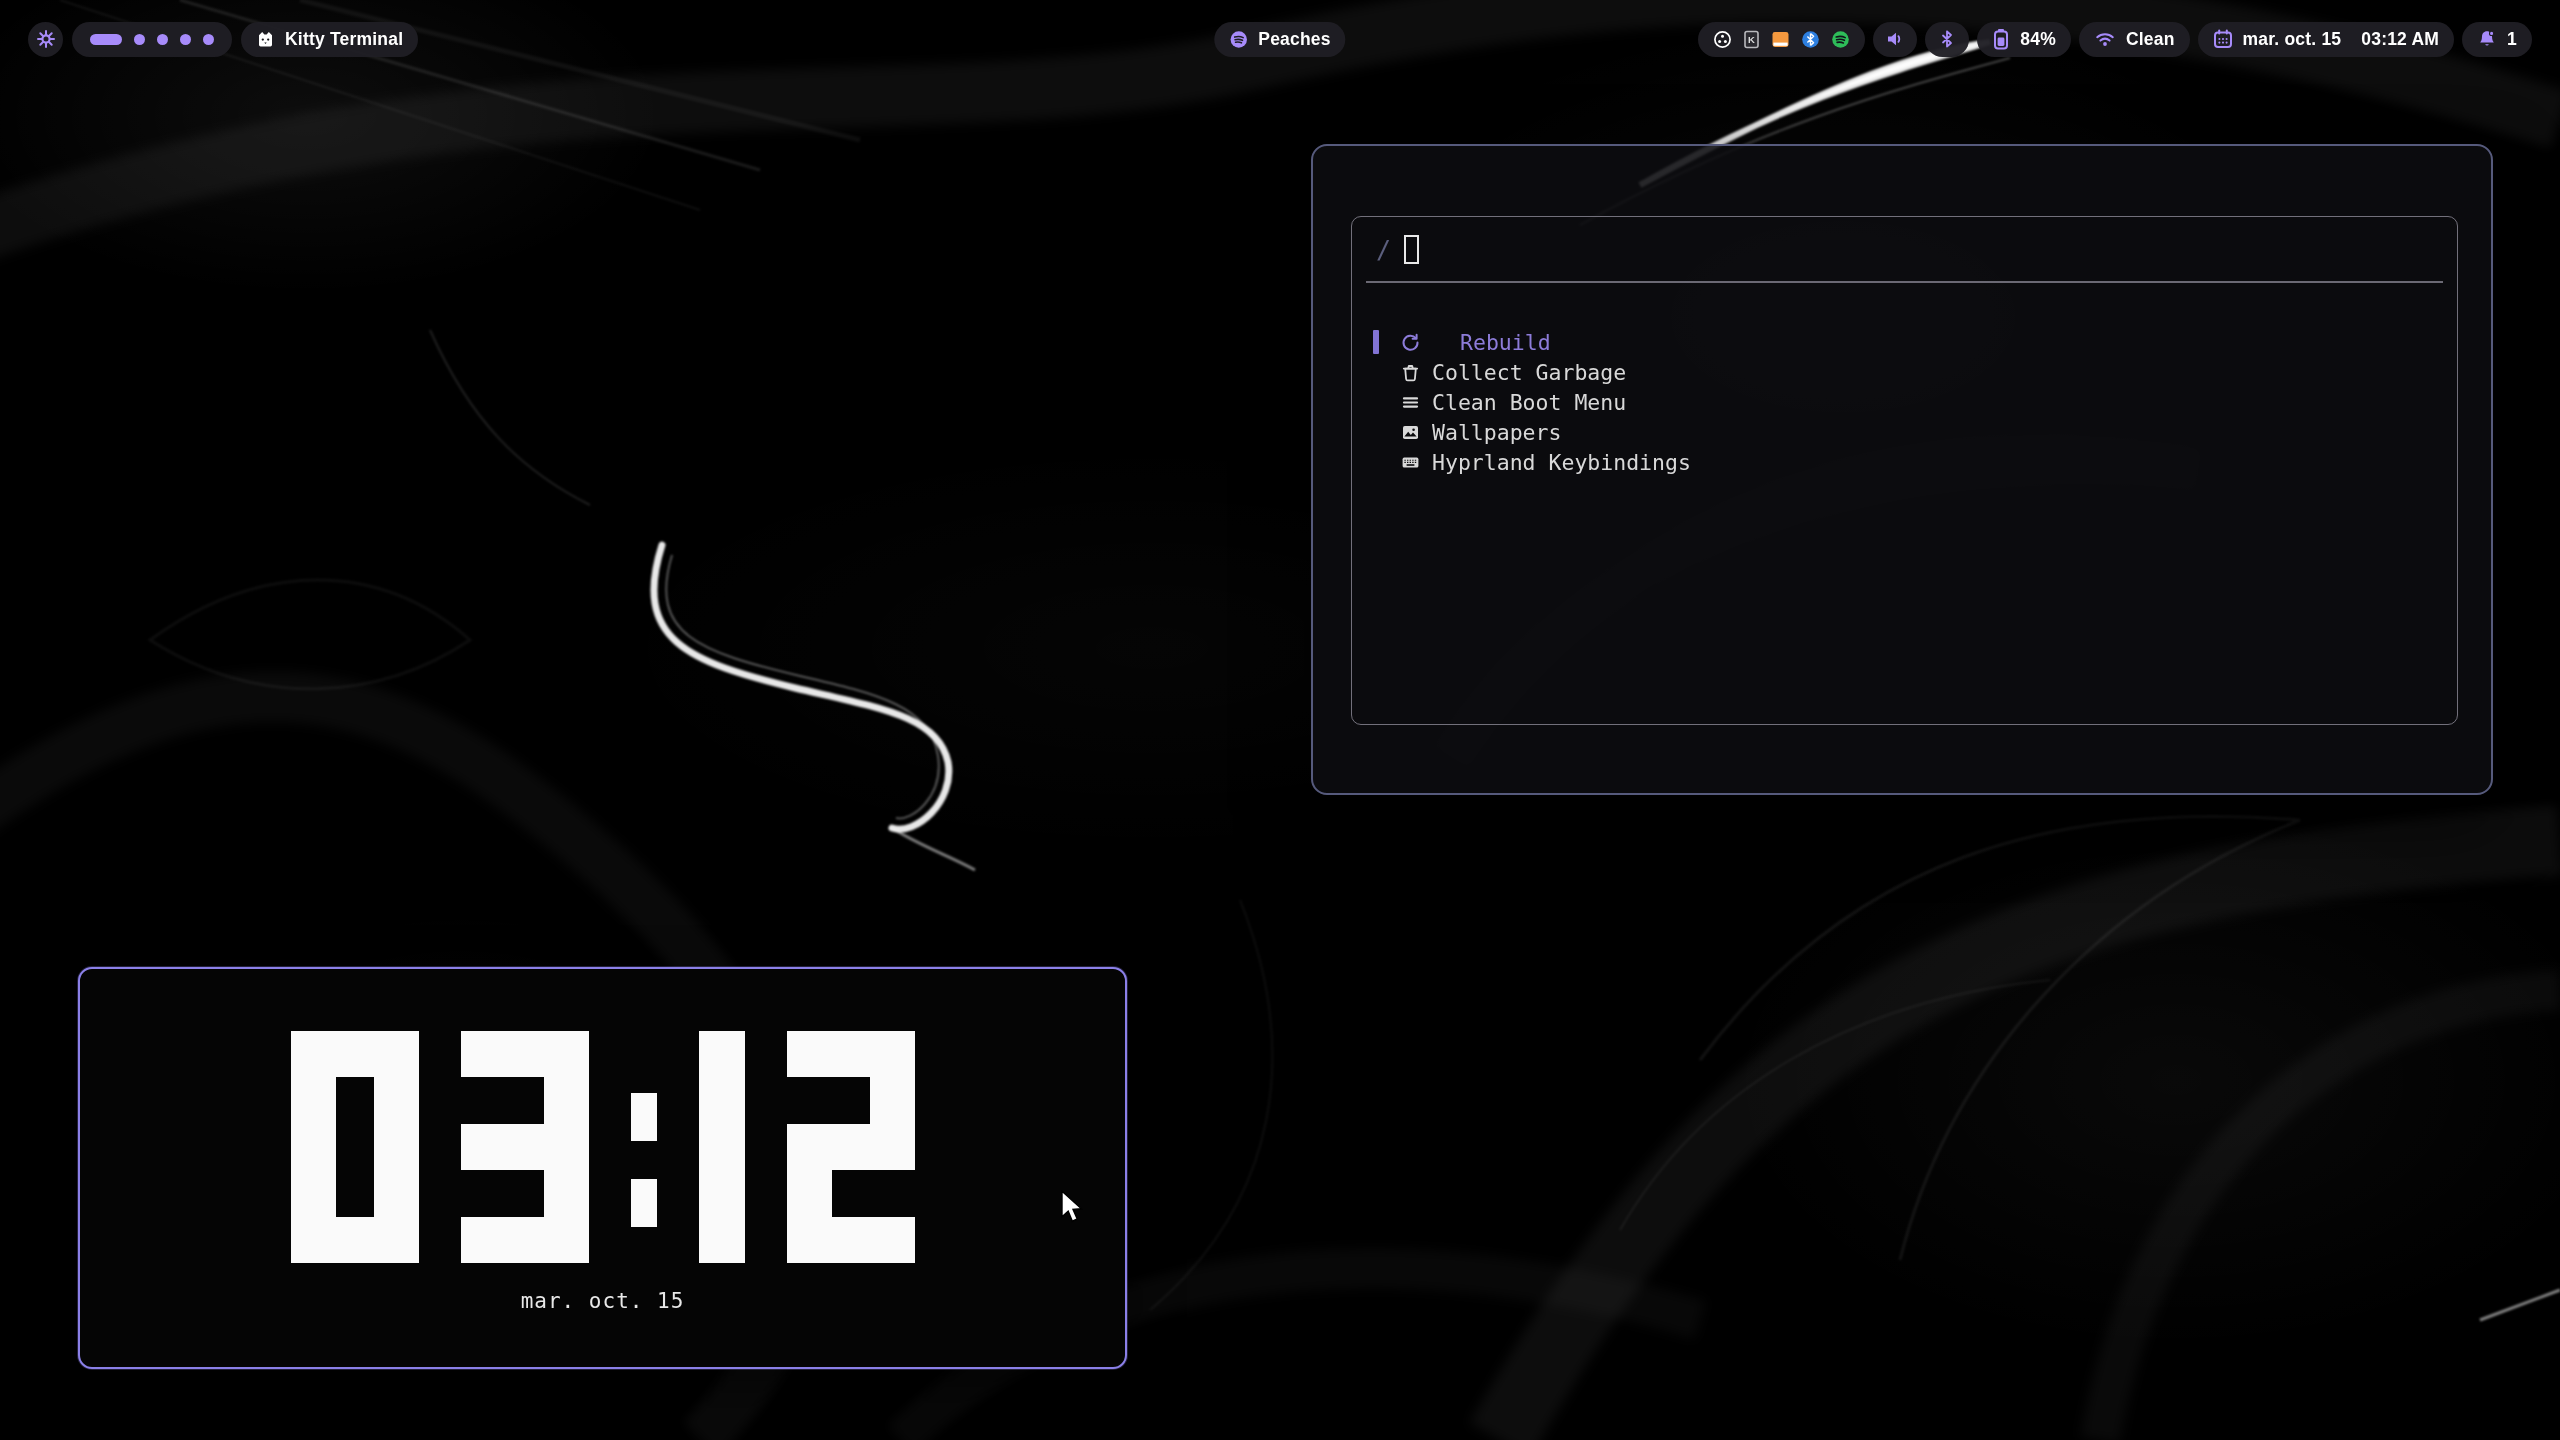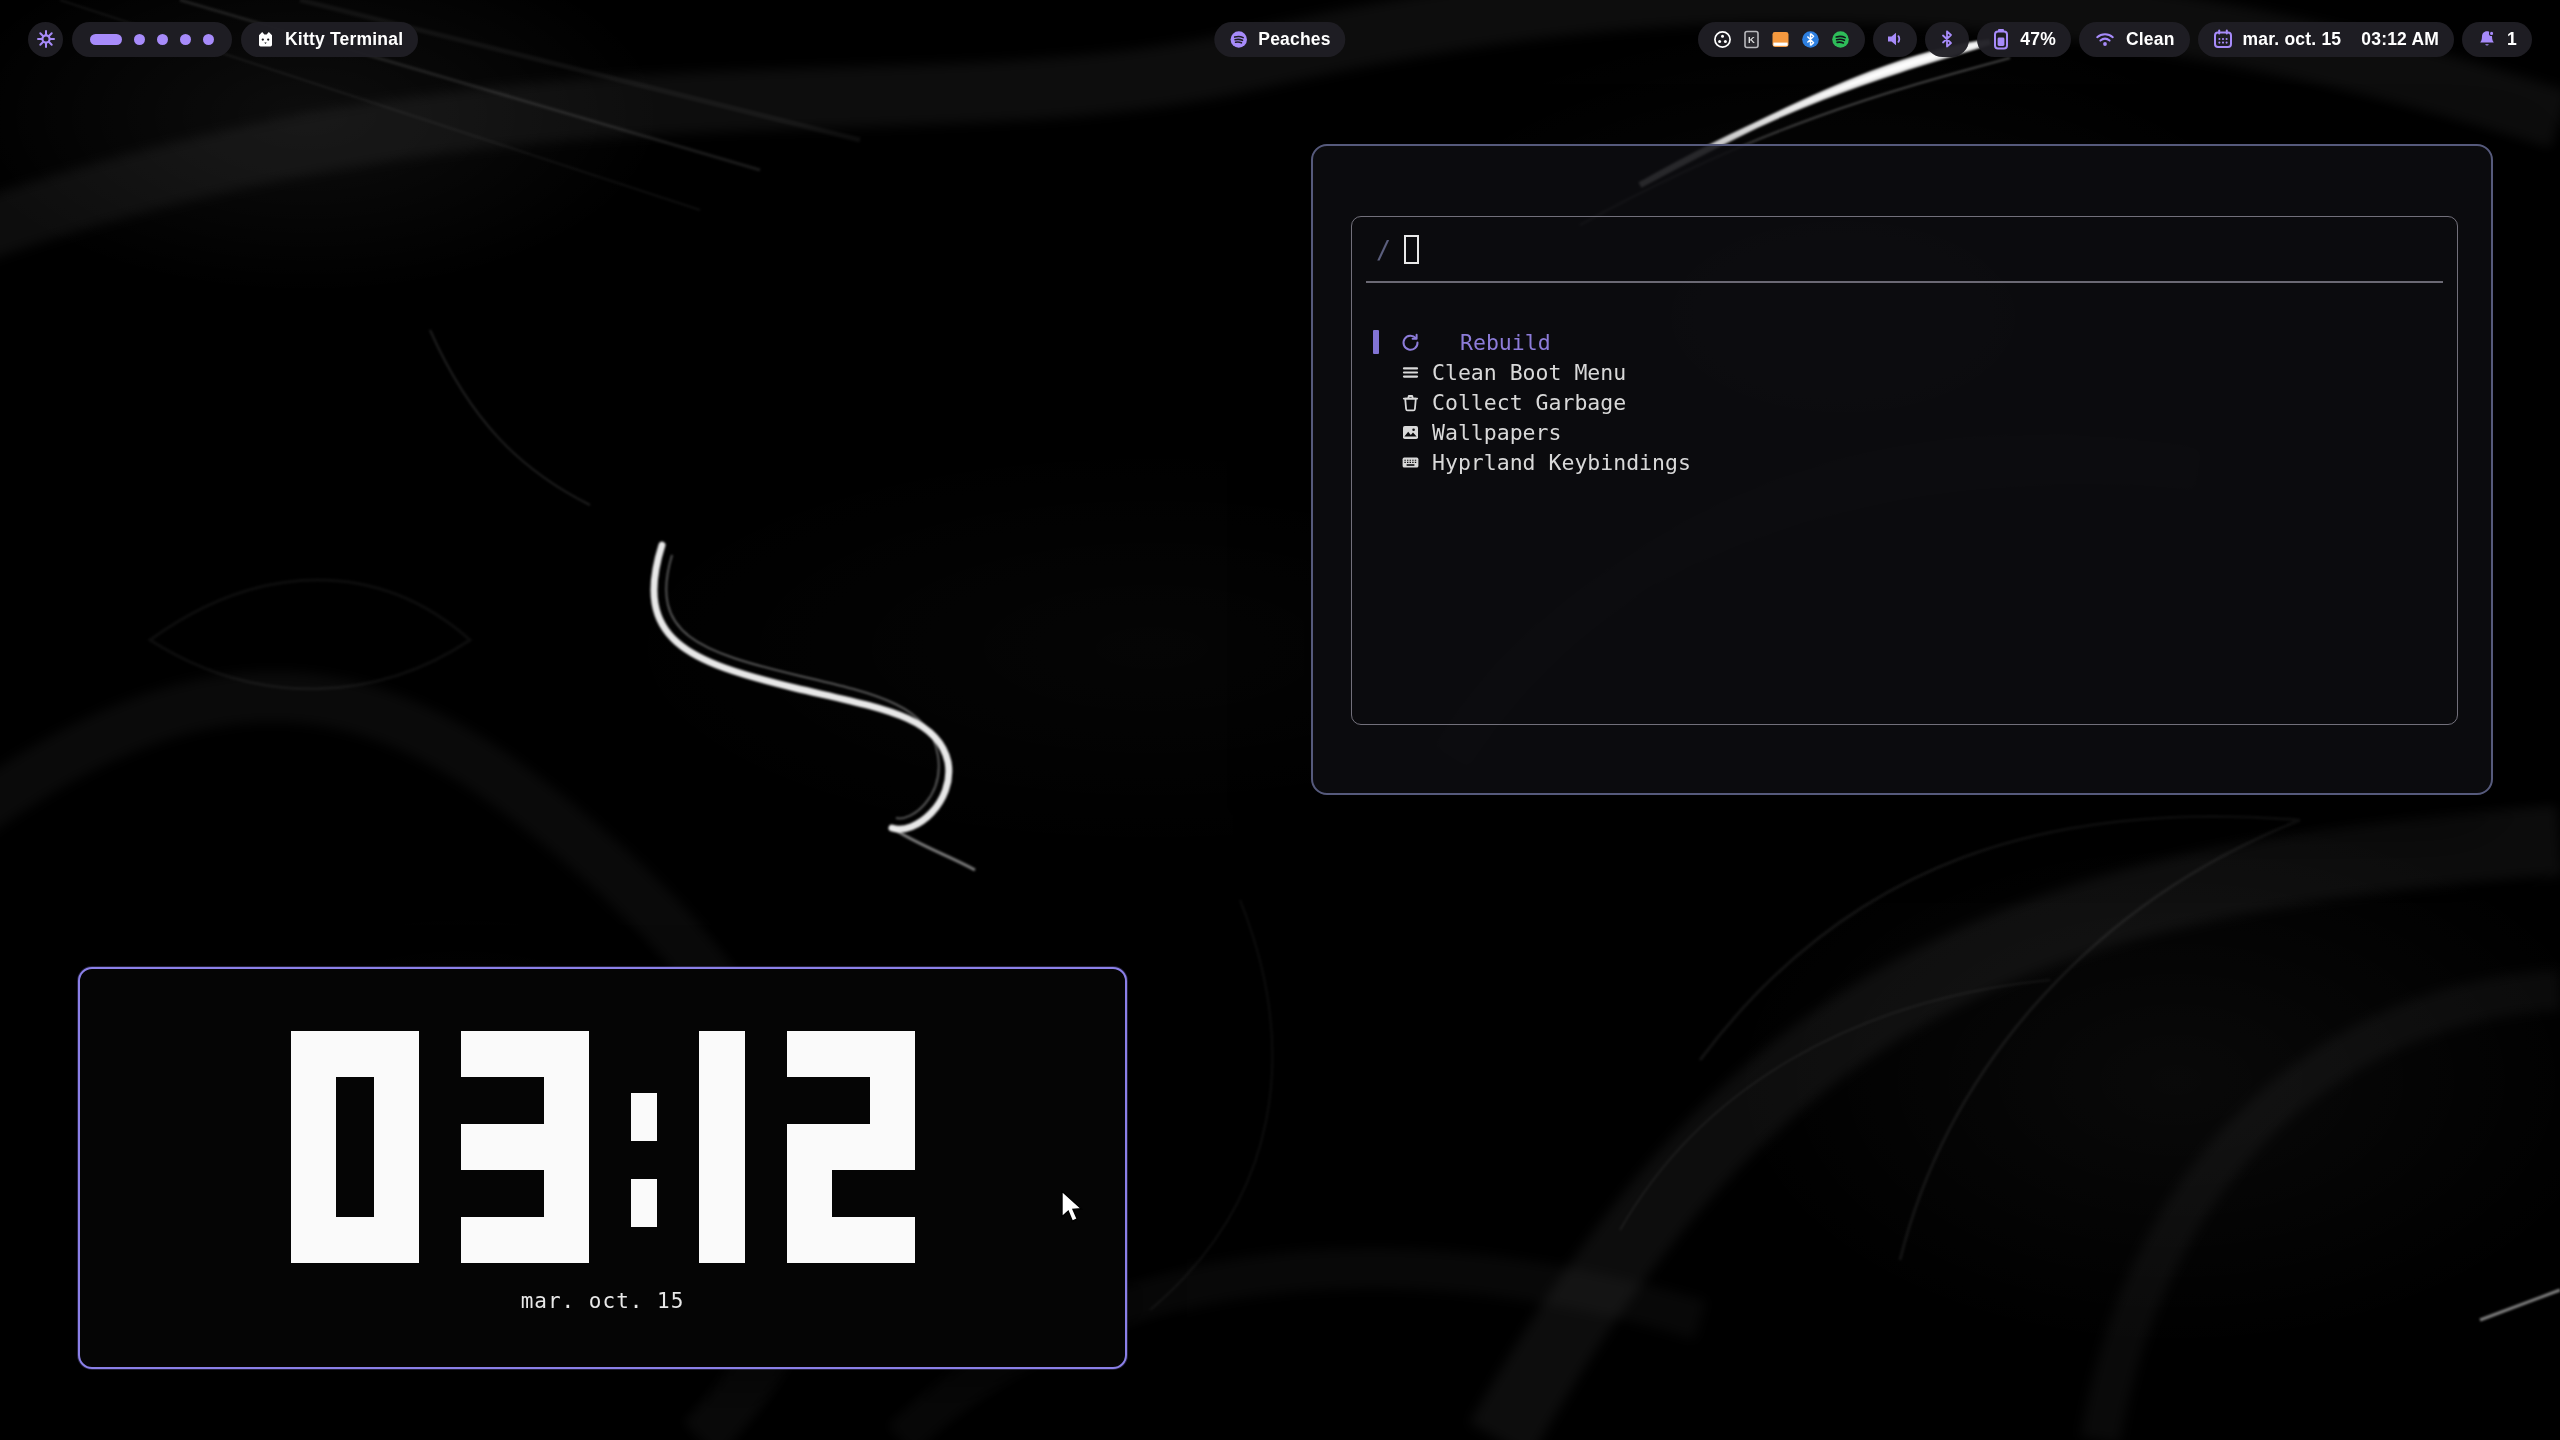--- a/index.html
+++ b/index.html
@@ -230,21 +230,21 @@
     </div>
 
     <div class="pill">
       <span>
         <svg width="18" height="22" viewBox="0 0 18 22">
           <rect x="6" y="1" width="6" height="2.4" rx="1" fill="#a78bfa"></rect>
           <rect x="3" y="3.4" width="12" height="17" rx="3" fill="none" stroke="#a78bfa" stroke-width="2"></rect>
           <rect x="5.6" y="9.5" width="6.8" height="8.4" rx="1.4" fill="#a78bfa"></rect>
         </svg>
       </span>
-      <span>47%</span>
+      <span>84%</span>
     </div>
 
     <div class="pill">
       <span>
         <svg width="22" height="18" viewBox="0 0 22 18">
           <g fill="none" stroke="#a78bfa" stroke-width="2" stroke-linecap="round">
             <path d="M3.2 7.2 C 7.6 3.2, 14.4 3.2, 18.8 7.2"></path>
             <path d="M6.4 10.6 C 9.2 8.2, 12.8 8.2, 15.6 10.6"></path>
           </g>
           <circle cx="11" cy="14" r="1.9" fill="#a78bfa"></circle>
@@ -307,39 +307,39 @@
         </span>
         <span>Rebuild</span>
       </div>
 
 
 
       <div class="menu-row">
 
         <span class="mi">
           <svg width="19" height="19" viewBox="0 0 19 19">
+            <path d="M4.2 5.6 H14.8 L13.9 16 a1.6 1.6 0 0 1 -1.6 1.4 H6.7 A1.6 1.6 0 0 1 5.1 16 Z" fill="none" stroke="currentColor" stroke-width="1.8" stroke-linejoin="round"></path>
+            <path d="M2.8 5.6 H16.2 M7.2 5.2 L7.8 3 H11.2 L11.8 5.2" fill="none" stroke="currentColor" stroke-width="1.8" stroke-linecap="round" stroke-linejoin="round"></path>
+          </svg>
+        </span>
+        <span>Collect Garbage</span>
+      </div>
+
+      <div class="menu-row">
+
+        <span class="mi">
+          <svg width="19" height="19" viewBox="0 0 19 19">
             <g stroke="currentColor" stroke-width="2.2" stroke-linecap="round">
               <line x1="3" y1="5.4" x2="16" y2="5.4"></line>
               <line x1="3" y1="9.5" x2="16" y2="9.5"></line>
               <line x1="3" y1="13.6" x2="16" y2="13.6"></line>
             </g>
           </svg>
         </span>
         <span>Clean Boot Menu</span>
-      </div>
-
-      <div class="menu-row">
-
-        <span class="mi">
-          <svg width="19" height="19" viewBox="0 0 19 19">
-            <path d="M4.2 5.6 H14.8 L13.9 16 a1.6 1.6 0 0 1 -1.6 1.4 H6.7 A1.6 1.6 0 0 1 5.1 16 Z" fill="none" stroke="currentColor" stroke-width="1.8" stroke-linejoin="round"></path>
-            <path d="M2.8 5.6 H16.2 M7.2 5.2 L7.8 3 H11.2 L11.8 5.2" fill="none" stroke="currentColor" stroke-width="1.8" stroke-linecap="round" stroke-linejoin="round"></path>
-          </svg>
-        </span>
-        <span>Collect Garbage</span>
       </div>
 
       <div class="menu-row">
 
         <span class="mi">
           <svg width="19" height="19" viewBox="0 0 19 19">
             <rect x="2" y="3" width="15" height="13" rx="1.8" fill="currentColor"></rect>
             <path d="M3.4 13.6 L7.2 8.8 L9.8 12 L12 9.6 L15.6 13.6 Z" fill="#0b0b0d"></path>
             <circle cx="12.6" cy="6.8" r="1.3" fill="#0b0b0d"></circle>
           </svg>

